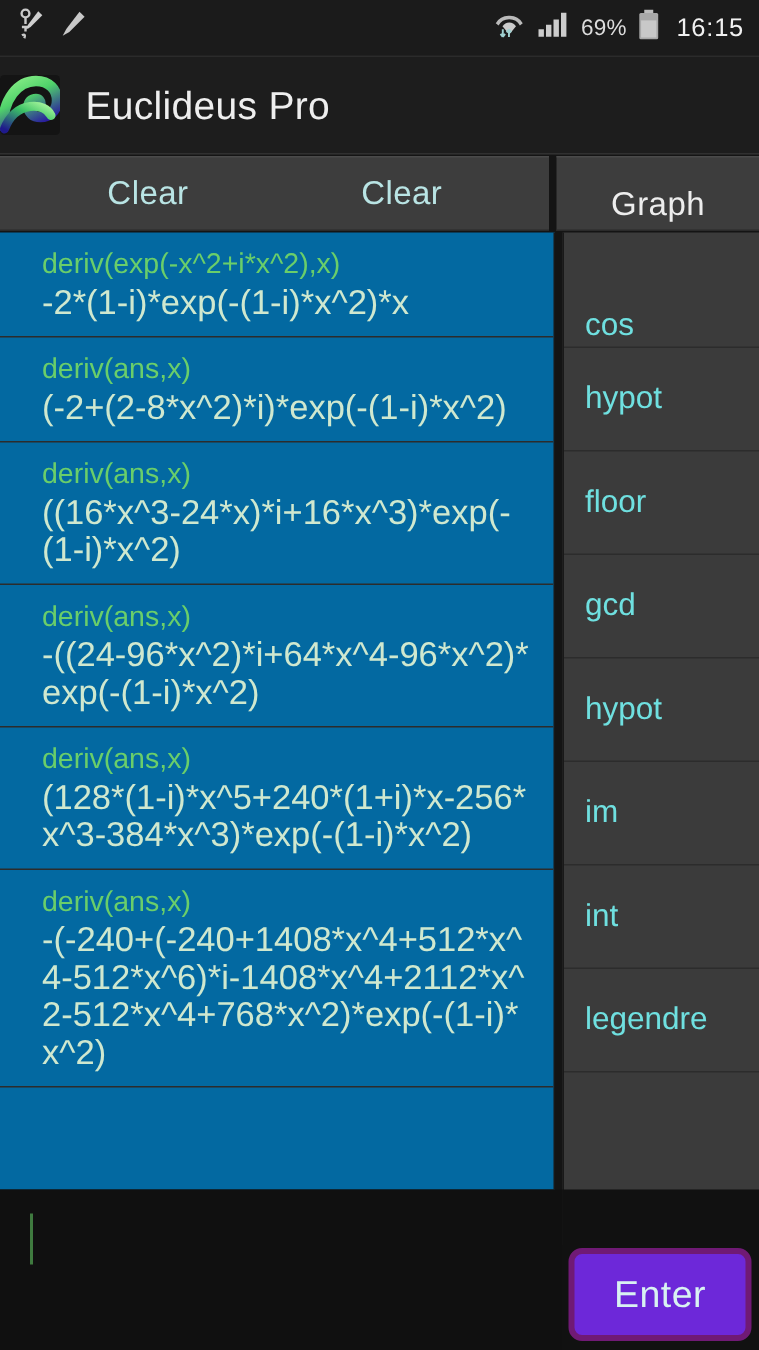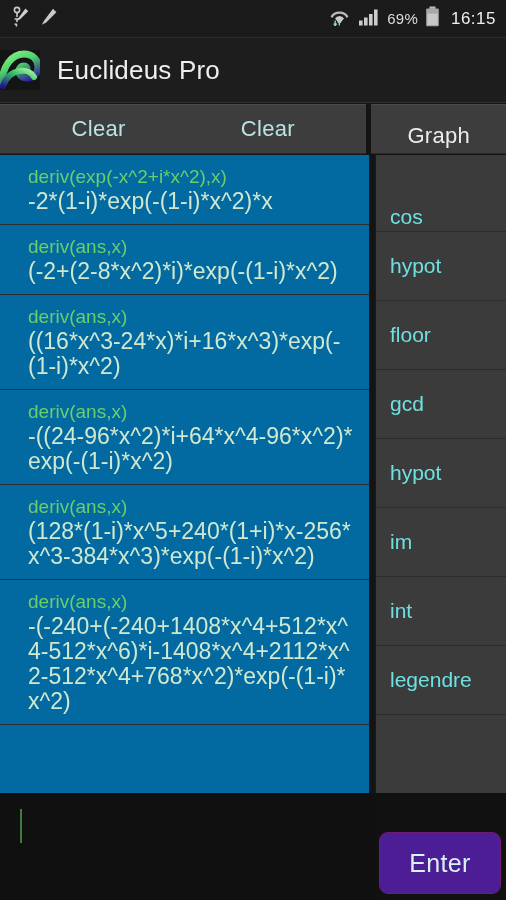--- a/index.html
+++ b/index.html
@@ -208,22 +208,22 @@
     background: #111111;
   }
 
   
   #enter-button {
     position: absolute;
     left: 379px;
     top: 832px;
     width: 122px;
     height: 62px;
-    background: #4c1d95;
-    border: 1px solid #701a75;
+    background: #6d28d9;
+    border: 4px solid #701a75;
     border-radius: 9px;
     display: flex;
     align-items: center;
     justify-content: center;
     box-sizing: border-box;
     cursor: pointer;
     user-select: none;
   }
   #enter-label {
     color: #d8f2f2;

